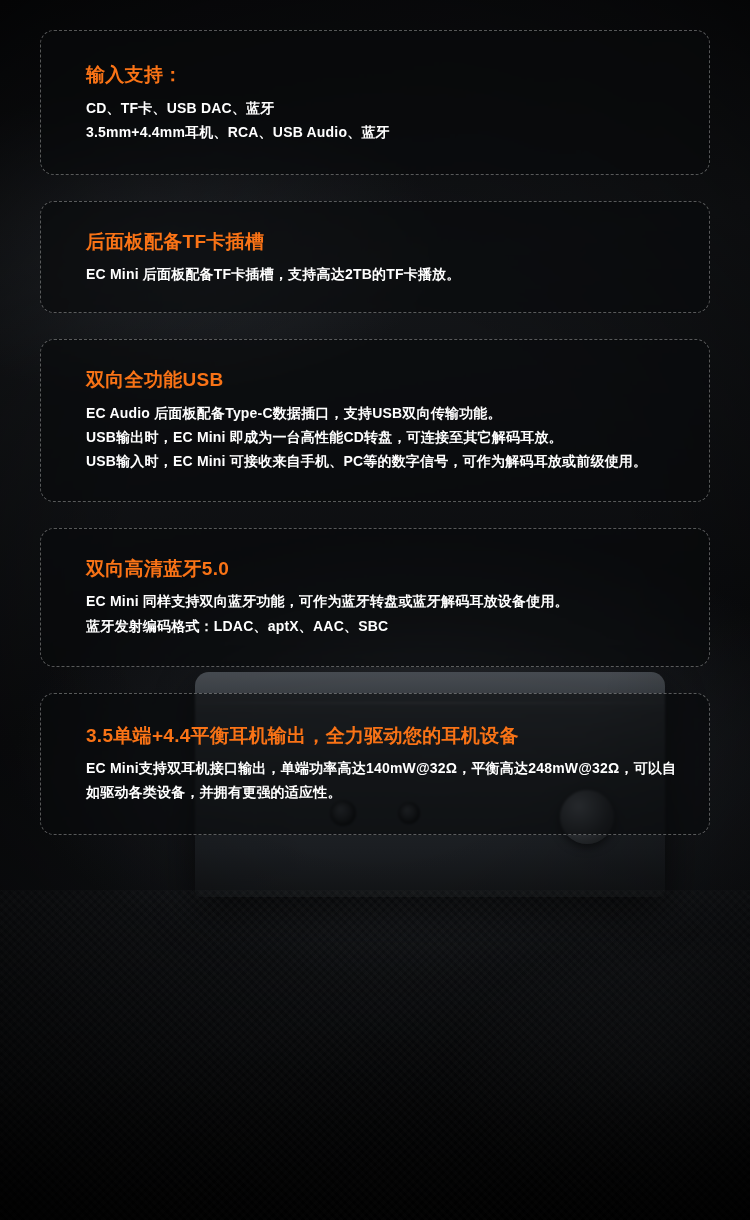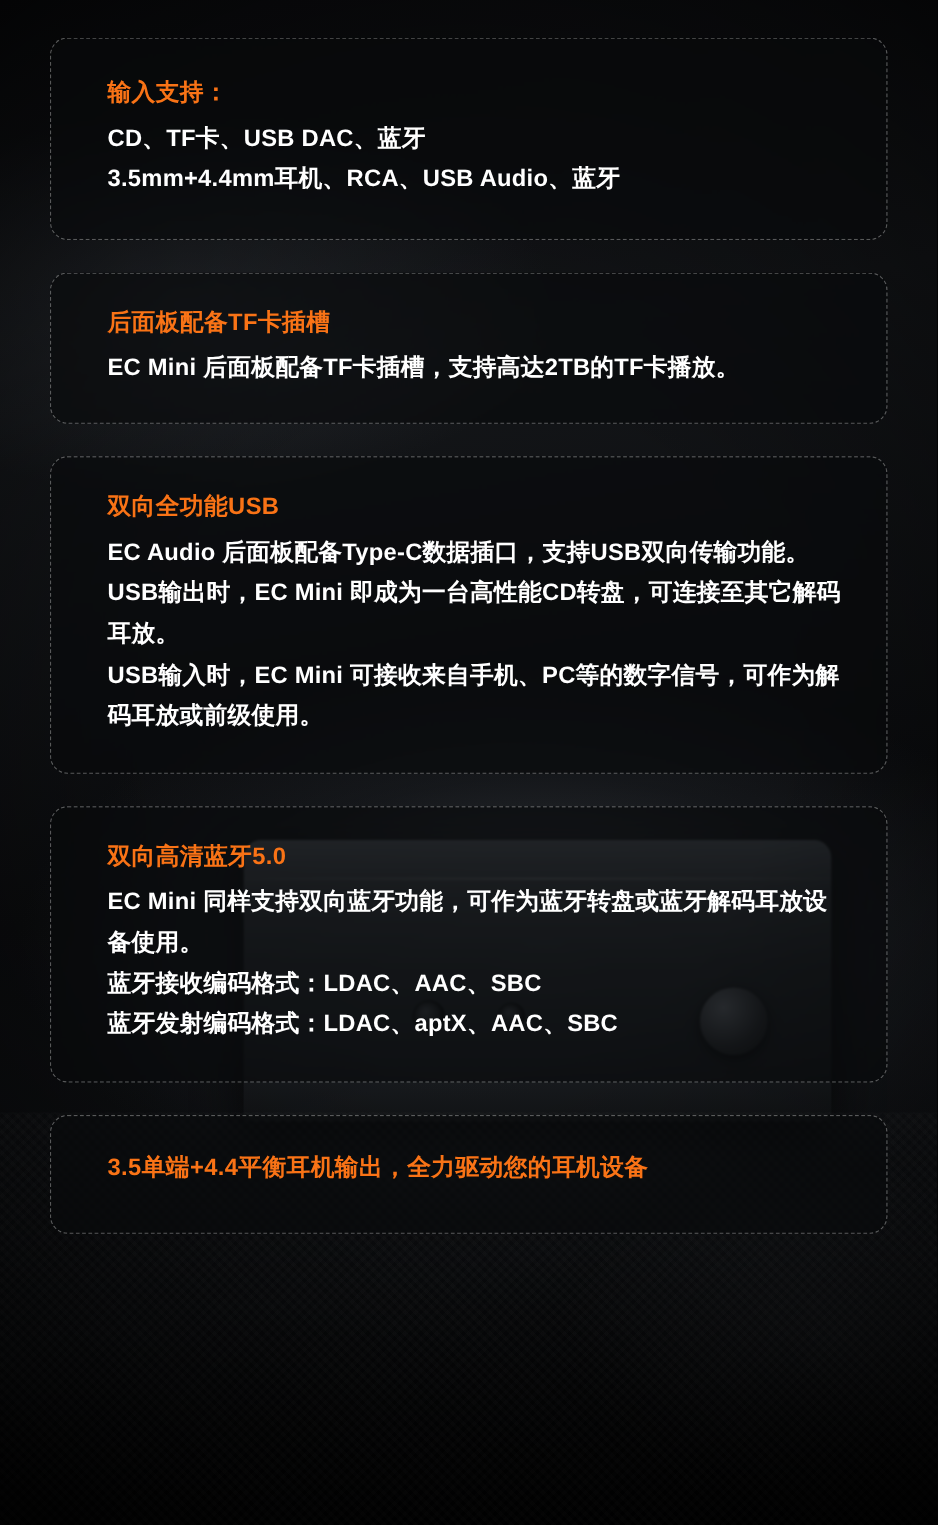--- a/index.html
+++ b/index.html
@@ -89,21 +89,21 @@
   .card-title {
     color: #f97316;
     font-size: 19px;
     font-weight: bold;
     line-height: 1.5;
     margin: 0 0 6px 0;
     letter-spacing: 0.3px;
   }
   .card-text {
     color: #ffffff;
-    font-size: 19px;
+    font-size: 14px;
     font-weight: bold;
     line-height: 1.72;
     margin: 0;
     letter-spacing: 0.2px;
   }
   .card-text + .card-title { margin-top: 10px; }
 
   .card-io { padding-top: 30px; padding-bottom: 30px; }
   .card-tf { padding-top: 26px; padding-bottom: 26px; }
   .card-usb { padding-top: 26px; padding-bottom: 28px; }
@@ -141,21 +141,21 @@
   <section class="card card-usb">
     <h3 class="card-title">双向全功能USB</h3>
     <p class="card-text">EC Audio 后面板配备Type-C数据插口，支持USB双向传输功能。</p>
     <p class="card-text">USB输出时，EC Mini 即成为一台高性能CD转盘，可连接至其它解码耳放。</p>
     <p class="card-text">USB输入时，EC Mini 可接收来自手机、PC等的数字信号，可作为解码耳放或前级使用。</p>
   </section>
 
   <section class="card card-bt">
     <h3 class="card-title">双向高清蓝牙5.0</h3>
     <p class="card-text">EC Mini 同样支持双向蓝牙功能，可作为蓝牙转盘或蓝牙解码耳放设备使用。</p>
-    <p class="card-text">蓝牙接收编码格式：LDAC、AAC、SBC</p>
     <p class="card-text">蓝牙发射编码格式：LDAC、aptX、AAC、SBC</p>
   </section>
 
   <section class="card card-hp">
     <h3 class="card-title">3.5单端+4.4平衡耳机输出，全力驱动您的耳机设备</h3>
+    <p class="card-text">EC Mini支持双耳机接口输出，单端功率高达140mW@32Ω，平衡高达248mW@32Ω，可以自如驱动各类设备，并拥有更强的适应性。</p>
   </section>
 
 </div>
 
 </body></html>

